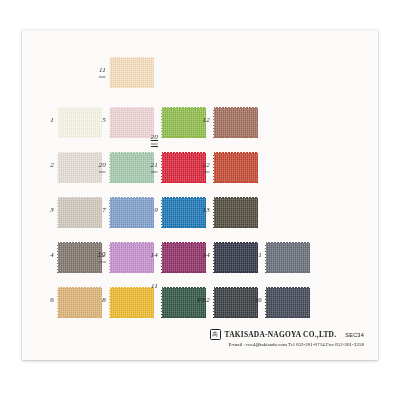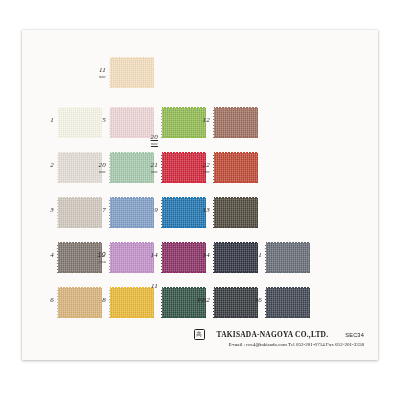--- a/index.html
+++ b/index.html
@@ -83,21 +83,21 @@
     position: absolute;
     right: 14px;
     bottom: 13px;
     text-align: right;
     color: #1a1a1a;
   }
   #brandline {
     display: flex;
     align-items: center;
     justify-content: flex-end;
-    gap: 12px;
+    gap: 4px;
     white-space: nowrap;
   }
   #logo-mark {
     display: inline-block;
     width: 9px;
     height: 9px;
     border: 0.7px solid #222;
     border-radius: 1.5px;
     font-size: 5.5px;
     line-height: 9px;

